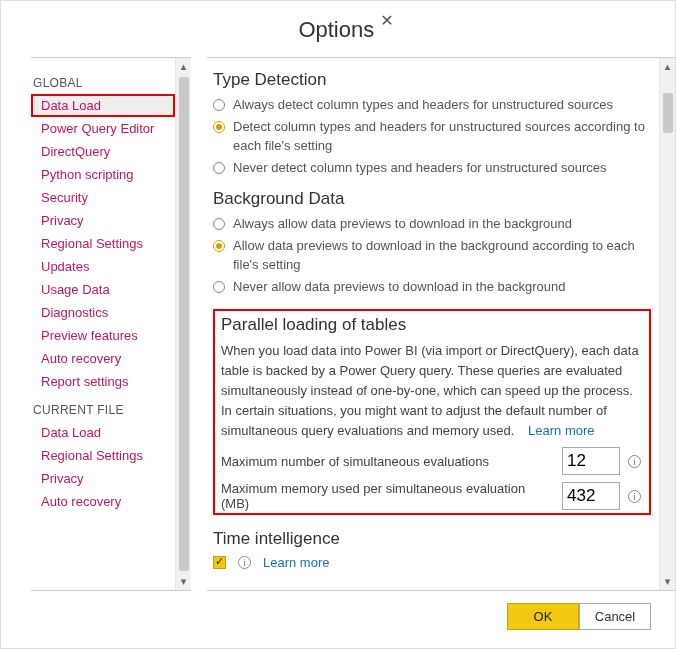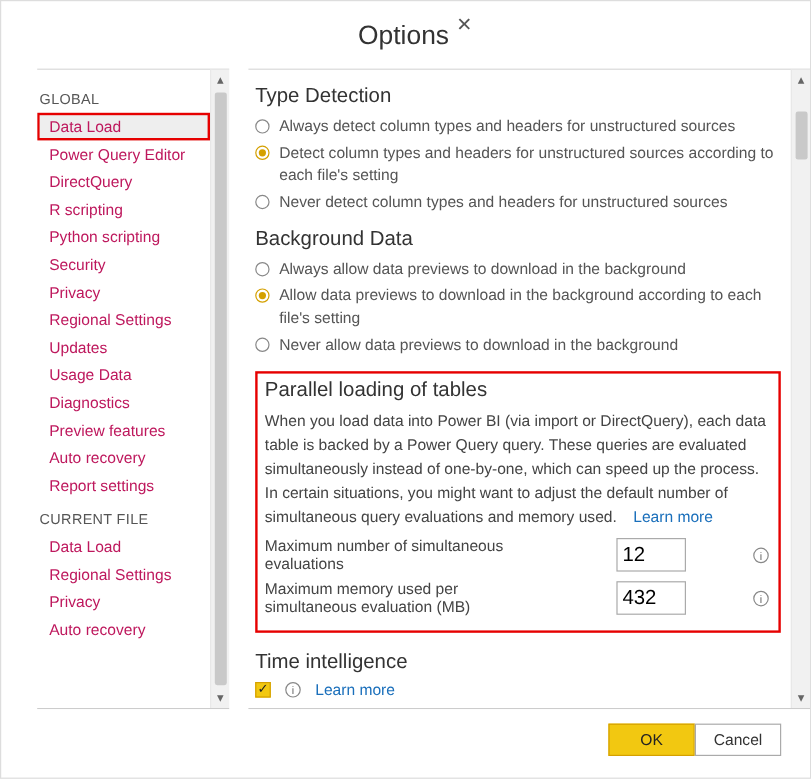--- a/index.html
+++ b/index.html
@@ -191,29 +191,28 @@
     font-size: 9px;
     line-height: 12px;
     text-align: center;
     color: #666;
     margin: 0 2px;
     flex: none;
   }
   .link { color: #1a6fbb; cursor: pointer; margin-left: 10px; }
   .boxed-section {
     border: 2px solid #e60000;
-    padding: 4px 6px 12px 6px;
+    padding: 4px 6px 2px 6px;
     margin-top: 12px;
   }
   .desc { color: #444; line-height: 1.55; margin: 4px 0 6px 0; }
   .field-row {
     display: flex;
     align-items: center;
     margin: 6px 0 0 0;
-    gap: 48px;
   }
   .field-label { color: #444; }
   .num-input {
     width: 58px;
     border: 1px solid #aaa;
     padding: 3px 4px;
     font-size: 17px;
     margin: 0 6px 0 10px;
   }
   .footer {
@@ -247,21 +246,20 @@
   </div>
 
   <div class="body">
 
     <div class="sidebar-wrap">
       <div class="sidebar">
         <div class="section-header">GLOBAL</div>
         <div class="nav-item selected">Data Load</div>
         <div class="nav-item">Power Query Editor</div>
         <div class="nav-item">DirectQuery</div>
-        <div class="nav-item">R scripting</div>
         <div class="nav-item">Python scripting</div>
         <div class="nav-item">Security</div>
         <div class="nav-item">Privacy</div>
         <div class="nav-item">Regional Settings</div>
         <div class="nav-item">Updates</div>
         <div class="nav-item">Usage Data</div>
         <div class="nav-item">Diagnostics</div>
         <div class="nav-item">Preview features</div>
         <div class="nav-item">Auto recovery</div>
         <div class="nav-item">Report settings</div>

